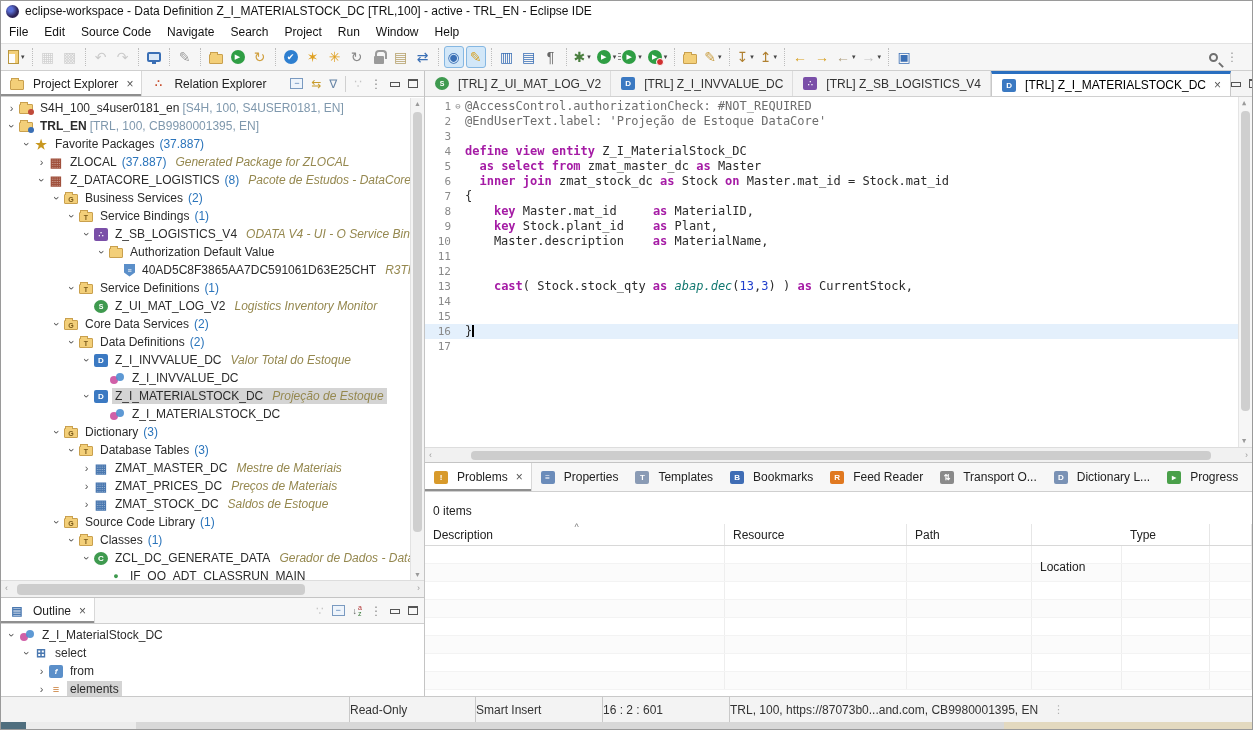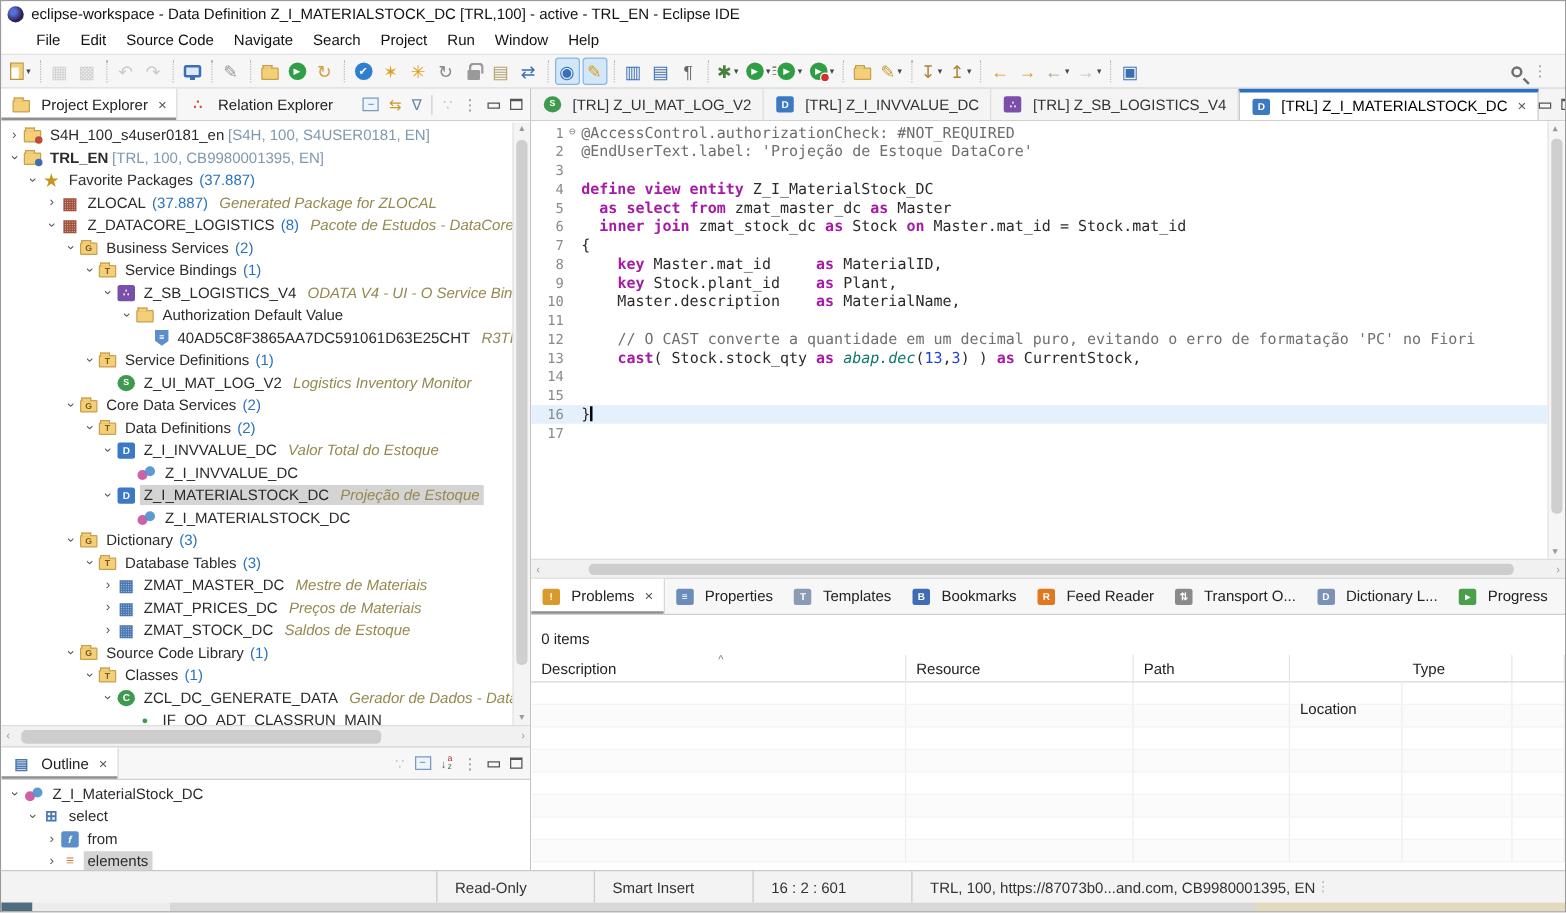--- a/index.html
+++ b/index.html
@@ -2,21 +2,21 @@
 <html><head>
 <meta charset="utf-8">
 <style>
 *{box-sizing:border-box;margin:0;padding:0}
 body{margin:0;background:#dcdcdc;font-family:"Liberation Sans",sans-serif}
 .app{width:1253px;height:730px;background:#fff;color:#2b2b2b;font-size:12px;display:flex;flex-direction:column;border:1px solid #9a9a9a;overflow:hidden;position:relative}
 
 .titlebar{height:20px;display:flex;align-items:center;gap:6px;padding-left:5px;background:#fff;flex:none}
 .logo{width:13px;height:13px;border-radius:50%;background:radial-gradient(circle at 35% 35%,#5a6fd6 0 18%,#2c2255 60%);flex:none}
 .title{font-size:12px;color:#111;white-space:nowrap}
-.menubar{height:22px;display:flex;align-items:center;padding-left:20px;background:#fff;flex:none}
+.menubar{height:22px;display:flex;align-items:center;padding-left:0;background:#fff;flex:none}
 .menu-item{padding:2px 8px;color:#111;cursor:default}
 .toolbar{height:28px;display:flex;align-items:center;padding:0 4px;background:#f6f6f6;border-top:1px solid #e3e3e3;border-bottom:1px solid #cfcfcf;flex:none}
 .tb-btn{height:22px;min-width:20px;padding:0 2px;display:inline-flex;align-items:center;justify-content:center;border-radius:3px;margin:0 1px;position:relative}
 .tb-btn.on{background:#d2e7f8;border:1px solid #85b7e2}
 .tb-btn.dis{opacity:.4}
 .tb-g{font-size:14px;line-height:1}
 .dd{font-size:7px;color:#444;margin-left:2px}
 .tb-sep{height:18px;border-left:1px dotted #bdbdbd;margin:0 4px}
 .tb-right{margin-left:auto;display:flex;align-items:center;gap:8px;padding-right:10px;color:#8a8a8a}
 
@@ -122,21 +122,21 @@
 .thead{display:flex;height:22px;border-bottom:1px solid #d8d8d8;align-items:stretch;color:#222;flex:none}
 .th{padding-left:8px;border-right:1px solid #e6e6e6;display:flex;align-items:center;position:relative}
 .sortcaret{position:absolute;left:50%;top:-2px;font-size:9px;color:#777}
 .tbody{flex:1;overflow:hidden}
 .tr{height:18px;display:flex;border-bottom:1px solid #f3f3f3}
 .td{border-right:1px solid #eeeeee;height:100%}
 .tr:nth-child(even){background:#fbfbfb}
 
 .statusbar{height:26px;background:#f3f3f3;border-top:1px solid #c9c9c9;display:flex;align-items:center;color:#333;flex:none}
 .sb-spacer{width:348px;flex:none}
-.sb-cell{height:100%;display:flex;align-items:center;padding-left:14px;border-left:1px solid #c9c9c9;white-space:nowrap}
+.sb-cell{height:100%;display:flex;align-items:center;border-left:1px solid #c9c9c9;white-space:nowrap}
 .sb-dots{color:#b0b0b0;margin-left:6px;font-size:11px}
 .sliver{height:7px;display:flex;flex:none}
 .sliver span{height:100%}
 </style>
 </head>
 <body>
 
 <div class="app">
 
   <div class="titlebar">
@@ -671,21 +671,20 @@
               <span class="ltxt"><span class="sp">    Master.description    </span><span class="sk">as</span><span class="sp"> MaterialName,</span></span>
             </span>
             <span class="cl">
               <span class="lnum">11</span>
               <span class="lfold"></span>
               <span class="ltxt"></span>
             </span>
             <span class="cl">
               <span class="lnum">12</span>
               <span class="lfold"></span>
-              <span class="ltxt"><span class="sp">    </span><span class="sc">// O CAST converte a quantidade em um decimal puro, evitando o erro de formatação 'PC' no Fiori</span></span>
             </span>
             <span class="cl">
               <span class="lnum">13</span>
               <span class="lfold"></span>
               <span class="ltxt"><span class="sp">    </span><span class="sk">cast</span><span class="sp">( Stock.stock_qty </span><span class="sk">as</span><span class="sp"> </span><span class="si">abap.dec</span><span class="sp">(</span><span class="sn">13</span><span class="sp">,</span><span class="sn">3</span><span class="sp">) ) </span><span class="sk">as</span><span class="sp"> CurrentStock,</span></span>
             </span>
             <span class="cl">
               <span class="lnum">14</span>
               <span class="lfold"></span>
               <span class="ltxt"></span>

